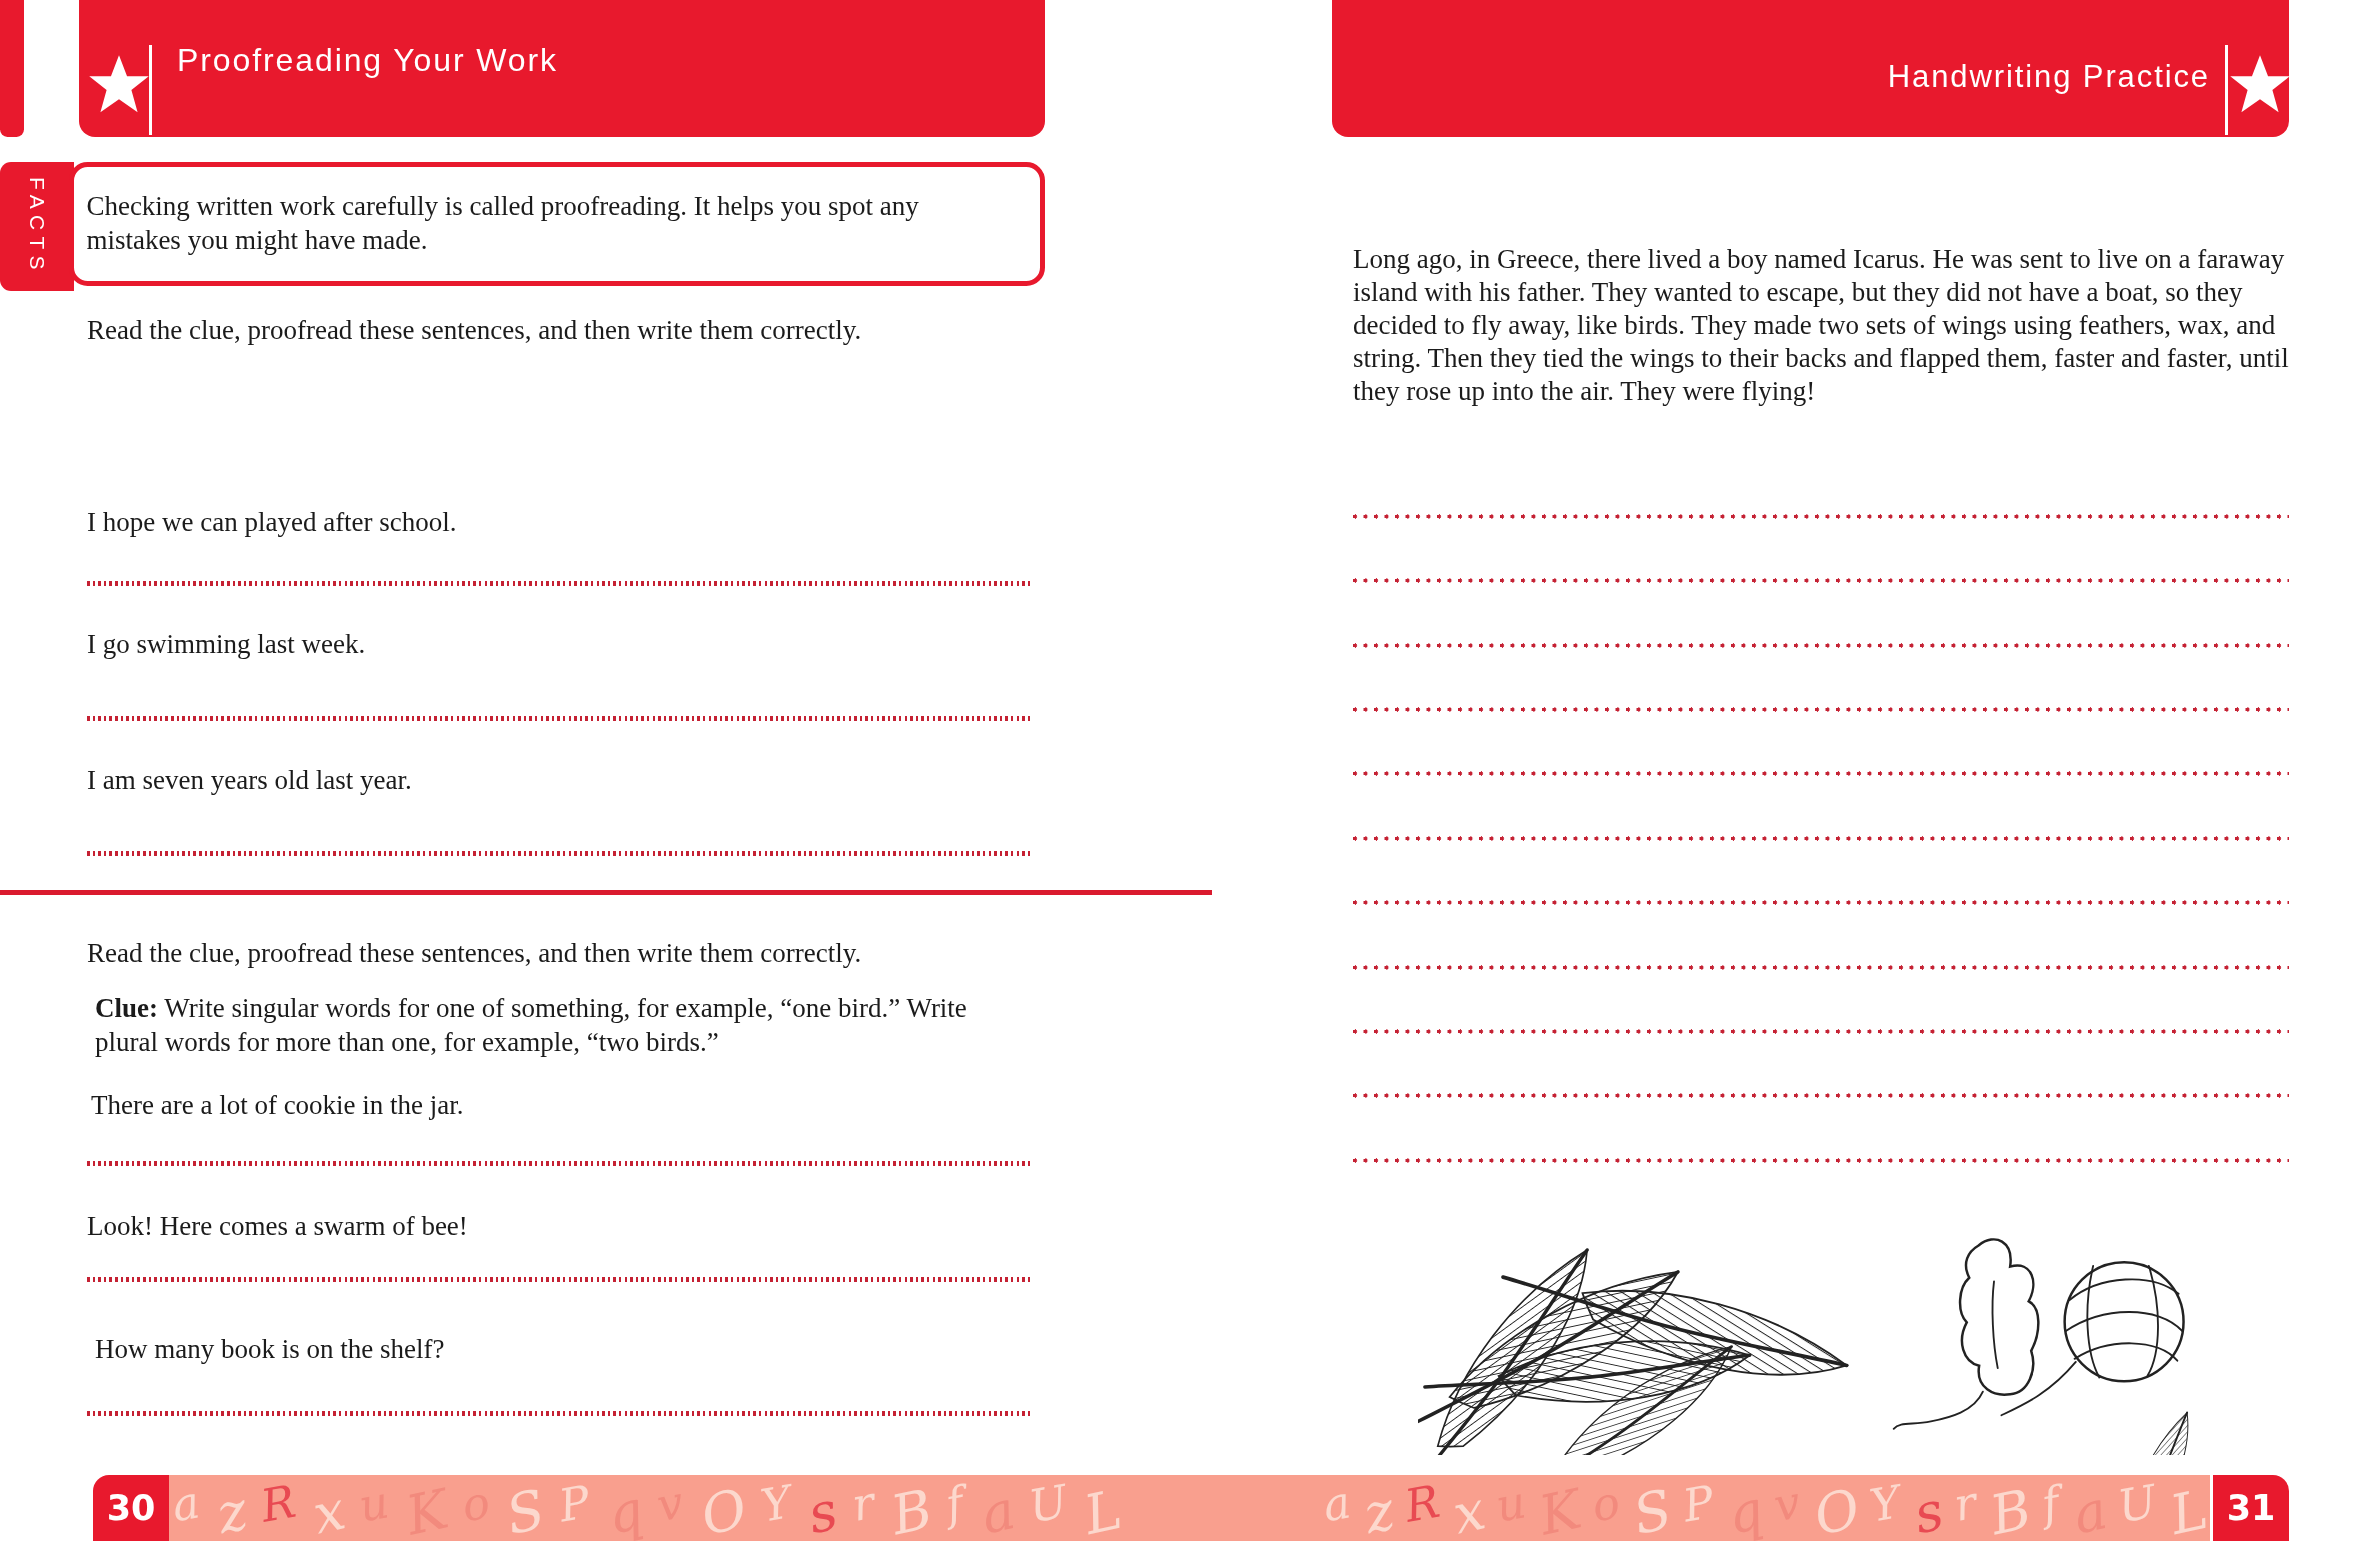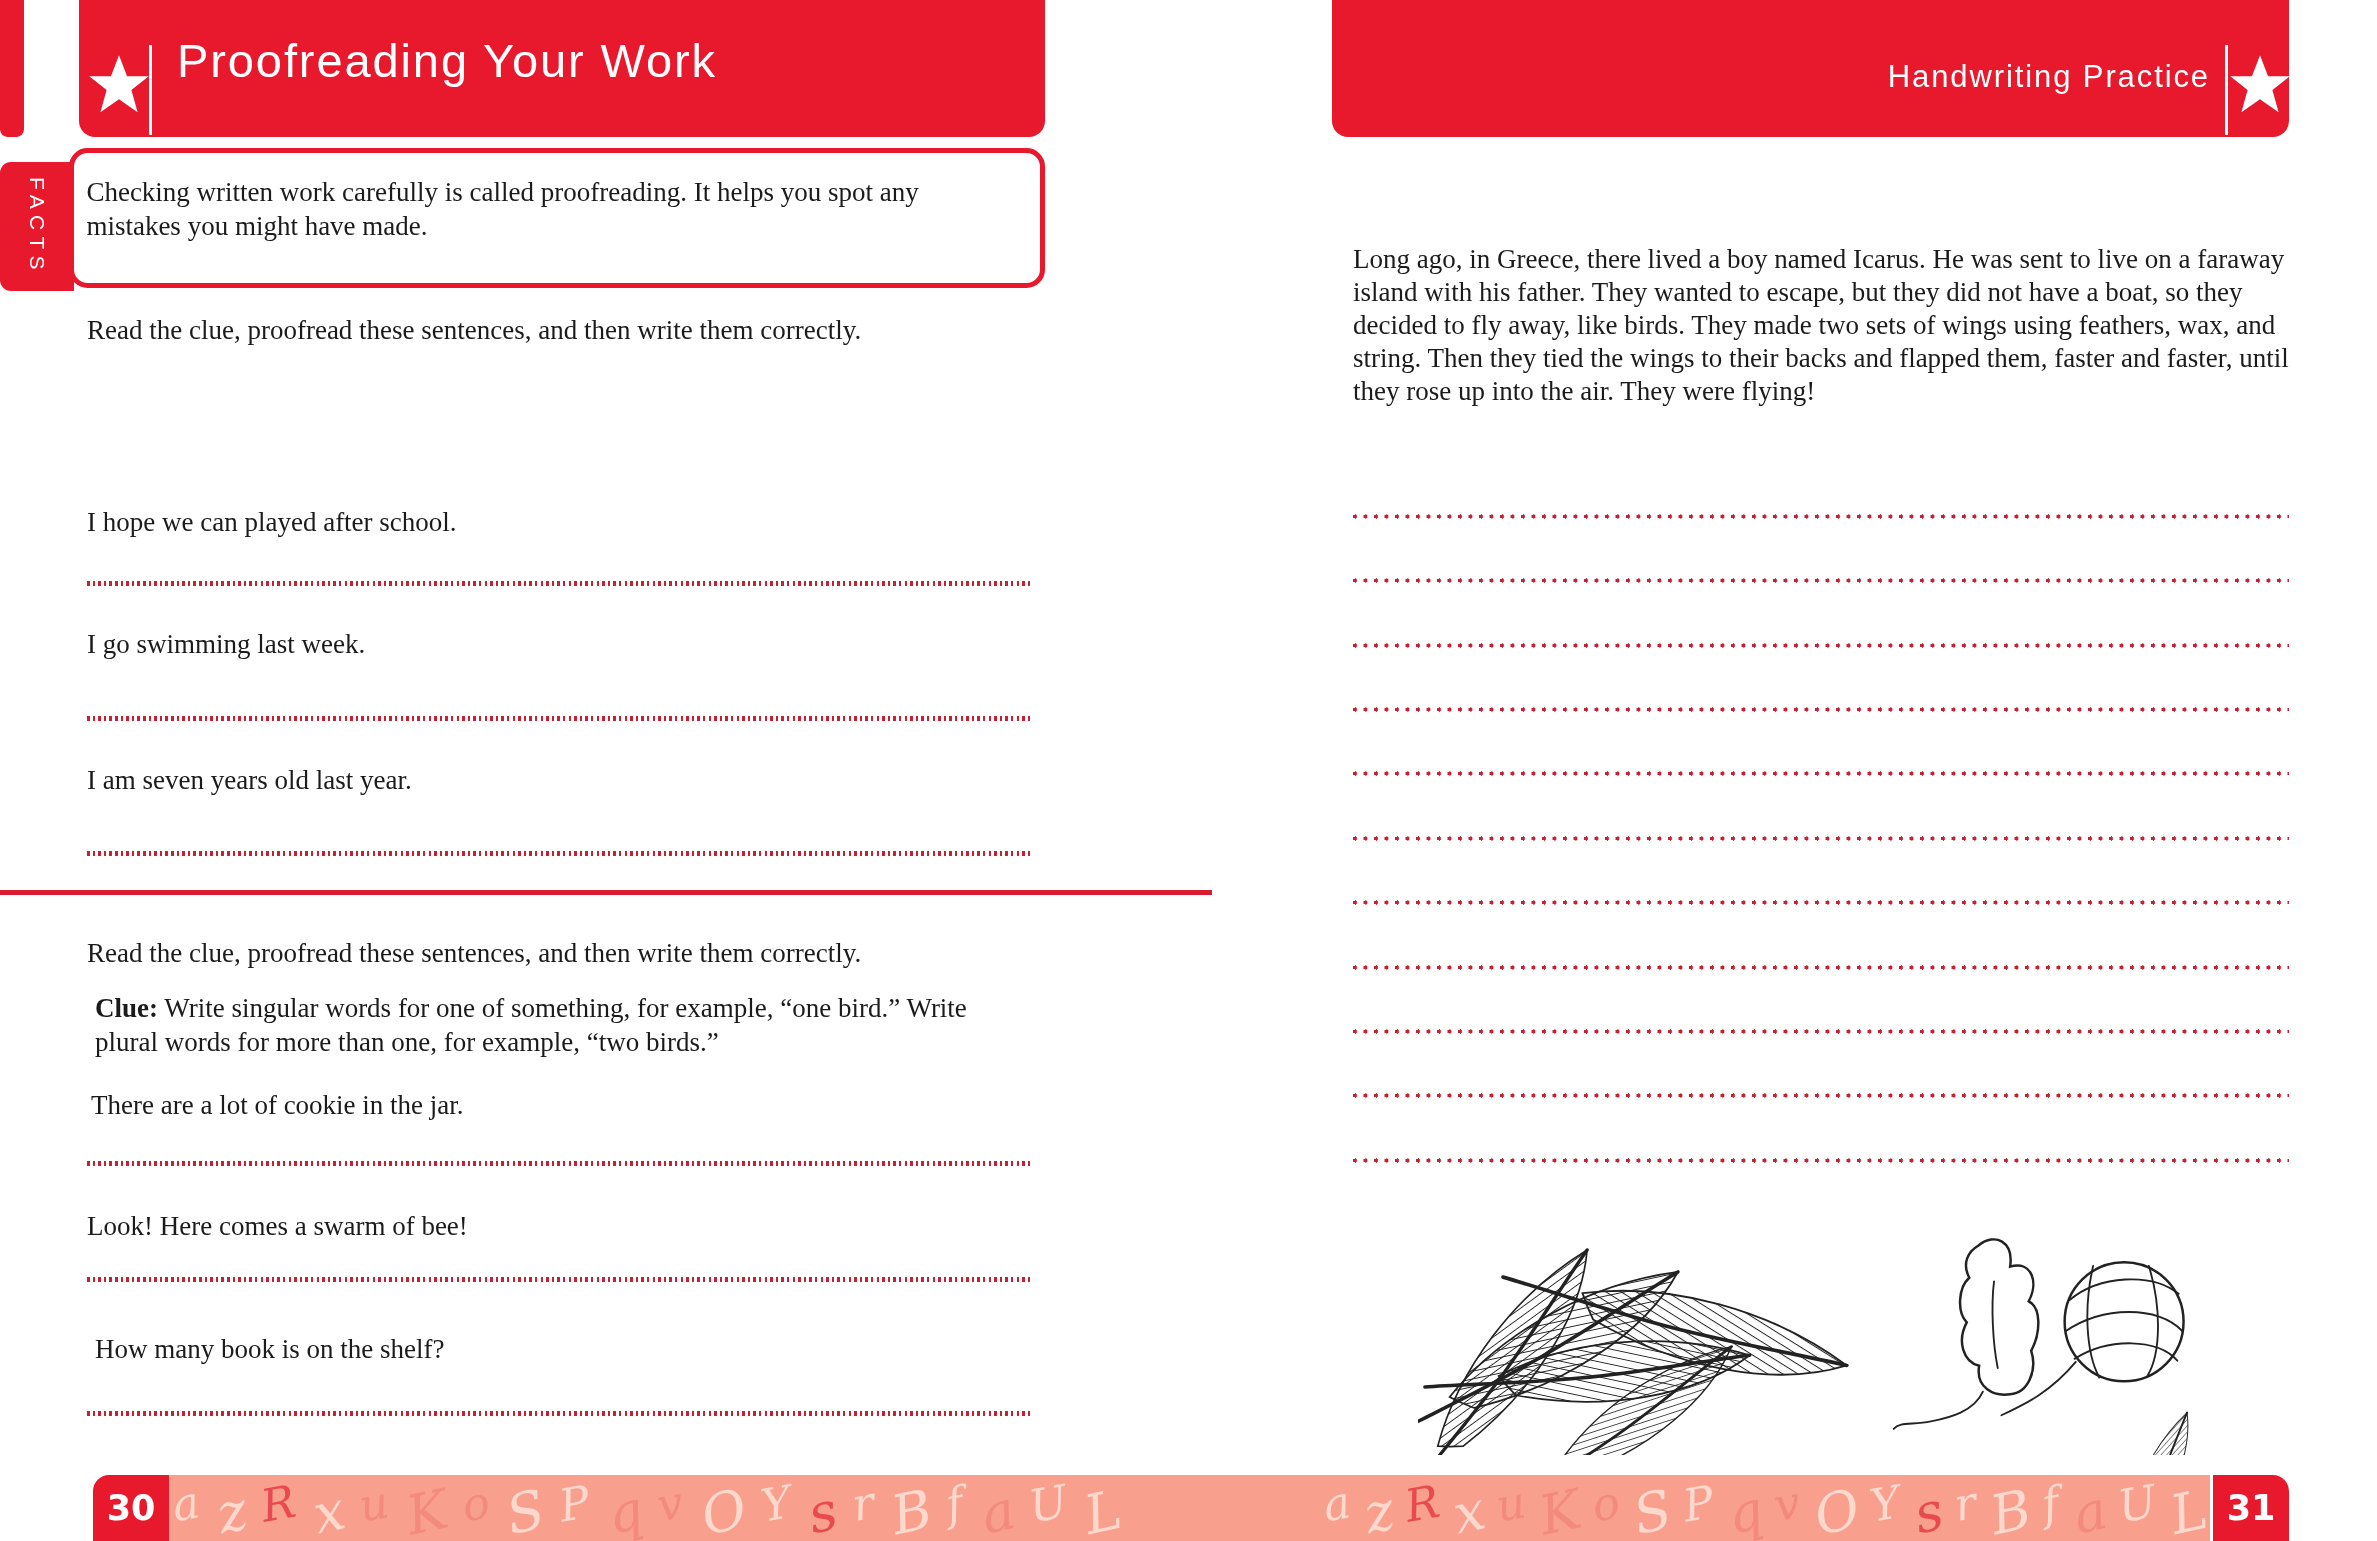--- a/index.html
+++ b/index.html
@@ -5,37 +5,37 @@
   html,body{margin:0;padding:0;background:#ffffff;}
   #spread{position:relative;width:2377px;height:1541px;background:#ffffff;overflow:hidden;
           font-family:"Liberation Serif", serif;color:#1b1b1b;}
 
   
   .hdr{position:absolute;top:0;height:137px;background:#e8192d;}
   #hdr-left{left:79px;width:966px;border-radius:0 0 16px 16px;}
   #hdr-right{left:1332px;width:957px;border-radius:0 0 16px 16px;}
   #edge-strip{position:absolute;left:0;top:0;width:23.5px;height:137px;background:#e8192d;border-radius:0 0 7.4px 7.4px;}
   .hdr-title{position:absolute;top:0;height:105px;display:flex;align-items:center;padding-top:16px;box-sizing:border-box;
-             font-family:"Liberation Sans", sans-serif;font-weight:400;font-size:47px;color:#ffffff;letter-spacing:1.9px;white-space:nowrap;}
+             font-family:"Liberation Sans", sans-serif;font-weight:400;font-size:32px;color:#ffffff;letter-spacing:1.9px;white-space:nowrap;}
   #title-left{left:177px;}
   #title-right-wrap{position:absolute;left:1332px;top:0;width:878px;height:137px;display:flex;align-items:center;justify-content:flex-end;padding-top:16px;box-sizing:border-box;}
   #title-right-wrap .t{font-family:"Liberation Sans", sans-serif;font-size:31px;color:#fff;letter-spacing:1.9px;white-space:nowrap;}
   .hdr-divline{position:absolute;top:45px;width:2.5px;height:90px;background:#ffffff;}
   #divline-left{left:149px;}
   #divline-right{left:2225px;}
   .star{position:absolute;top:54px;width:62px;height:62px;}
   #star-left{left:88px;}
   #star-right{left:2229px;}
 
   
   #facts-tab{position:absolute;left:0;top:162px;width:74px;height:129px;background:#e8192d;border-radius:11px 0 0 11px;
              display:flex;align-items:center;justify-content:center;}
   #facts-tab span{writing-mode:vertical-rl;text-orientation:sideways;font-family:"Liberation Sans", sans-serif;
                   font-size:21px;letter-spacing:6.2px;color:#ffffff;}
-  #facts-box{position:absolute;left:69px;top:148px;width:976px;height:140px;background:#ffffff;
+  #facts-box{position:absolute;left:69px;top:162px;width:976px;height:124px;background:#ffffff;
              border:5px solid #e8192d;border-radius:18.6px;box-sizing:border-box;
              padding:22px 56px 0 12.4px;font-size:27px;line-height:34px;}
 
   
   .txt{position:absolute;font-size:27px;line-height:34px;}
   .clue b{font-weight:bold;}
 
   
   .dl-left{position:absolute;left:87px;width:944px;height:5px;
            background-image:repeating-linear-gradient(90deg,#c52133 0 2.5px,transparent 2.5px 5.6px);}

